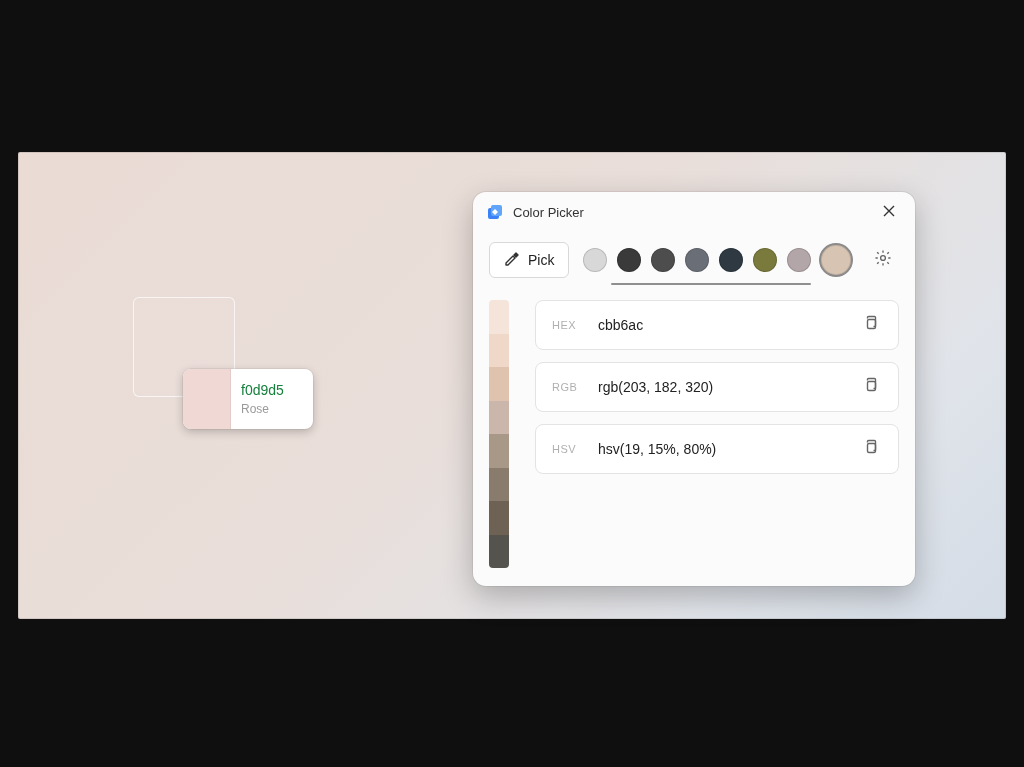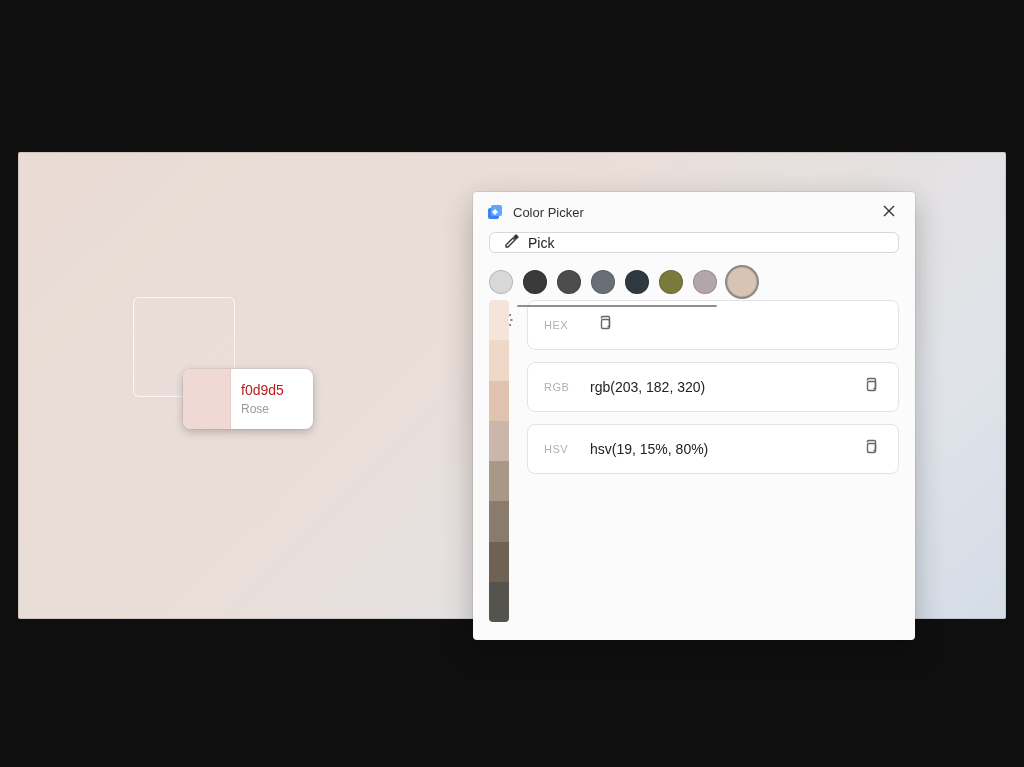--- a/index.html
+++ b/index.html
@@ -36,30 +36,30 @@
   .tooltip-swatch {
     width: 48px;
     background: #f0d9d5;
     border-right: 1px solid rgba(0,0,0,0.06);
   }
   .tooltip-text {
     flex: 1;
     padding: 10px 10px;
     display: flex; flex-direction: column; justify-content: center;
   }
-  .tooltip-hex { font-size: 14px; font-weight: 500; color: #b91c1c; }
+  .tooltip-hex { font-size: 14px; font-weight: 500; color: #15803d; }
   .tooltip-name { font-size: 12px; color: #9a9a9a; margin-top: 4px; }
 
   
   .picker {
     position: absolute;
     left: 455px; top: 40px;
-    width: 442px; height: 448px;
+    width: 442px; height: 394px;
     background: #fbfbfc;
-    border-radius: 4px;
+    border-radius: 13px;
     box-shadow: 0 10px 30px rgba(0,0,0,0.25), 0 0 0 1px rgba(0,0,0,0.06);
     display: flex; flex-direction: column;
   }
   .picker-titlebar {
     height: 40px;
     display: flex; align-items: center;
     padding: 0 12px 0 14px;
   }
   .picker-app-icon {
     width: 16px; height: 16px;
@@ -70,24 +70,23 @@
   .picker-close {
     width: 28px; height: 28px;
     display: flex; align-items: center; justify-content: center;
     border-radius: 4px;
     color: #444;
     cursor: pointer;
   }
 
   .picker-toolbar {
     height: 56px;
-    display: flex; 
+    display: flex; align-items: center;
     padding: 0 16px;
     gap: 14px;
-    flex-direction: column;
   }
   .pick-btn {
     height: 36px;
     padding: 0 14px;
     border: 1px solid #d8d8d8;
     background: #ffffff;
     border-radius: 6px;
     display: flex; align-items: center; gap: 8px;
     font-size: 14px; color: #222;
     cursor: pointer;
@@ -114,21 +113,21 @@
     display: flex; align-items: center; justify-content: center;
     border-radius: 6px;
     color: #666;
     cursor: pointer;
   }
 
   .picker-body {
     flex: 1;
     display: flex;
     padding: 12px 16px 18px 16px;
-    gap: 18px;
+    gap: 26px;
   }
   .shade-strip {
     width: 20px;
     border-radius: 4px;
     overflow: hidden;
     display: flex; flex-direction: column;
   }
   .shade { flex: 1; }
 
   .format-list {
@@ -240,20 +239,21 @@
           <div class="shade" style="background: rgb(203, 182, 172);"></div>
           <div class="shade" style="background: rgb(167, 152, 135);"></div>
           <div class="shade" style="background: rgb(138, 124, 108);"></div>
           <div class="shade" style="background: rgb(110, 98, 85);"></div>
           <div class="shade" style="background: rgb(85, 83, 77);"></div>
         </div>
       <div class="format-list">
 
       <div class="format-row">
             <div class="format-label">HEX</div>
+            <div class="format-value">cbb6ac</div>
             <div class="copy-btn">
               <span><svg width="16" height="16" viewBox="0 0 16 16" fill="none" stroke="#666" stroke-width="1.4">
                   <rect x="4.5" y="4.5" width="8" height="9" rx="1.5"></rect>
                   <path d="M4.5 3.5 V2.5 a1 1 0 0 1 1 -1 h6 a1 1 0 0 1 1 1 v8 a1 1 0 0 1 -1 1 h-1"></path>
                 </svg></span>
             </div>
           </div>
           <div class="format-row">
             <div class="format-label">RGB</div>
             <div class="format-value">rgb(203, 182, 320)</div>

